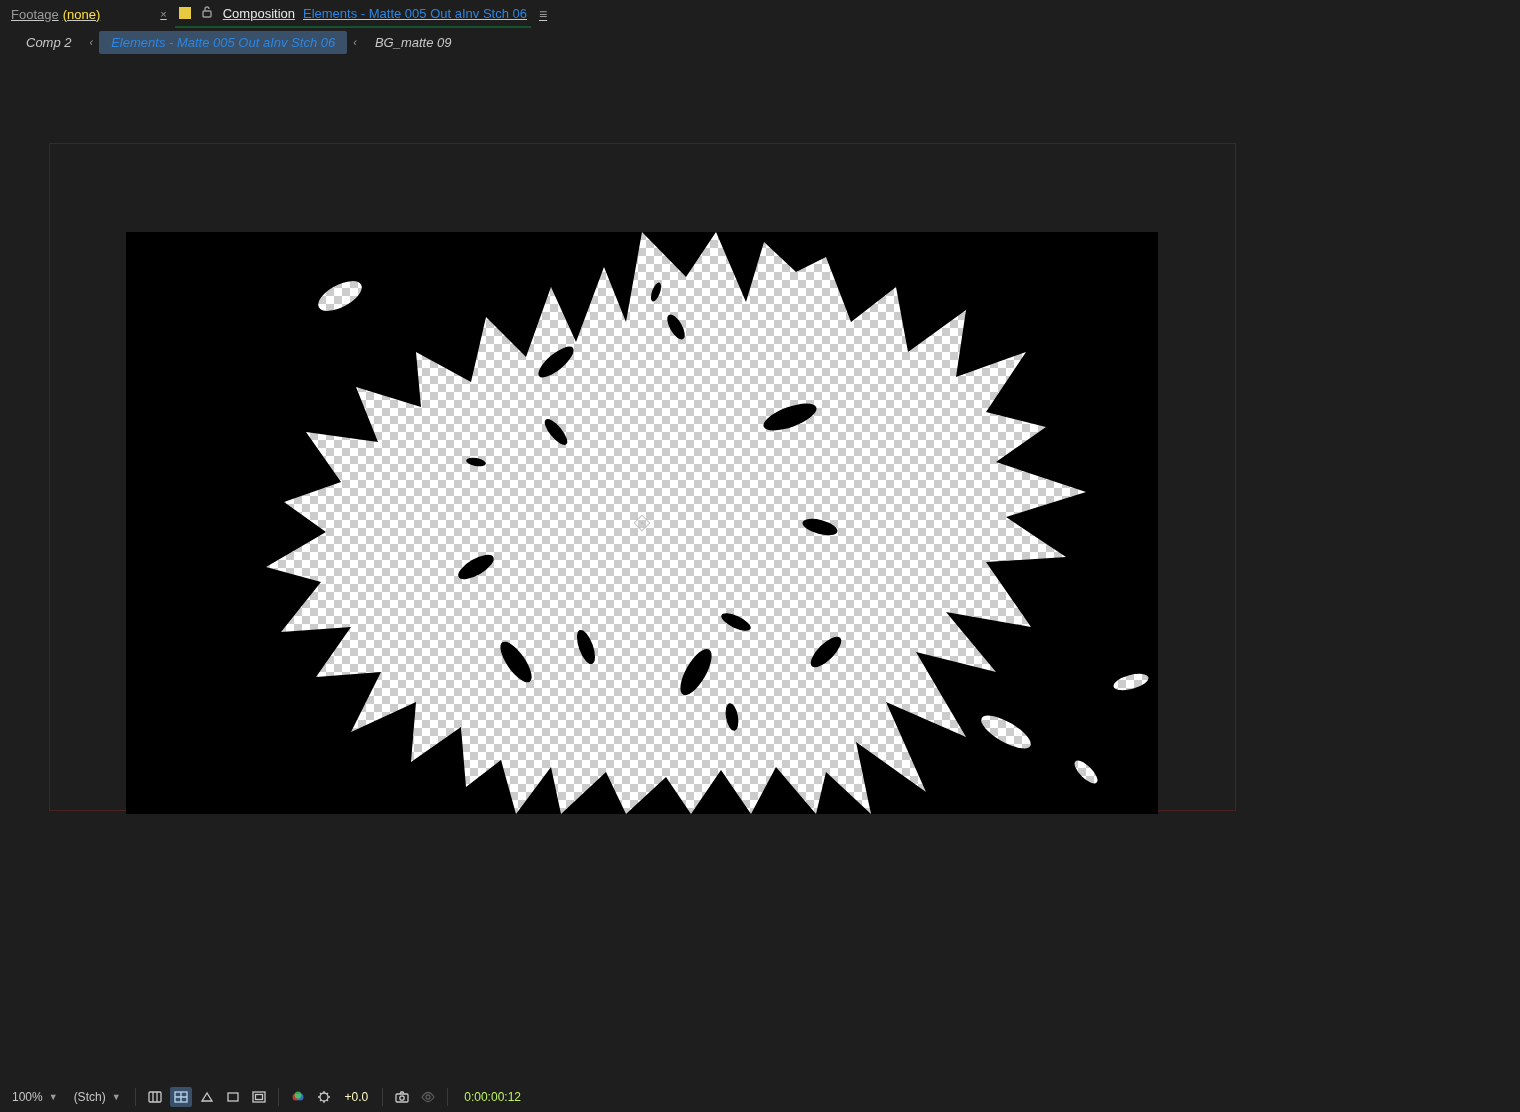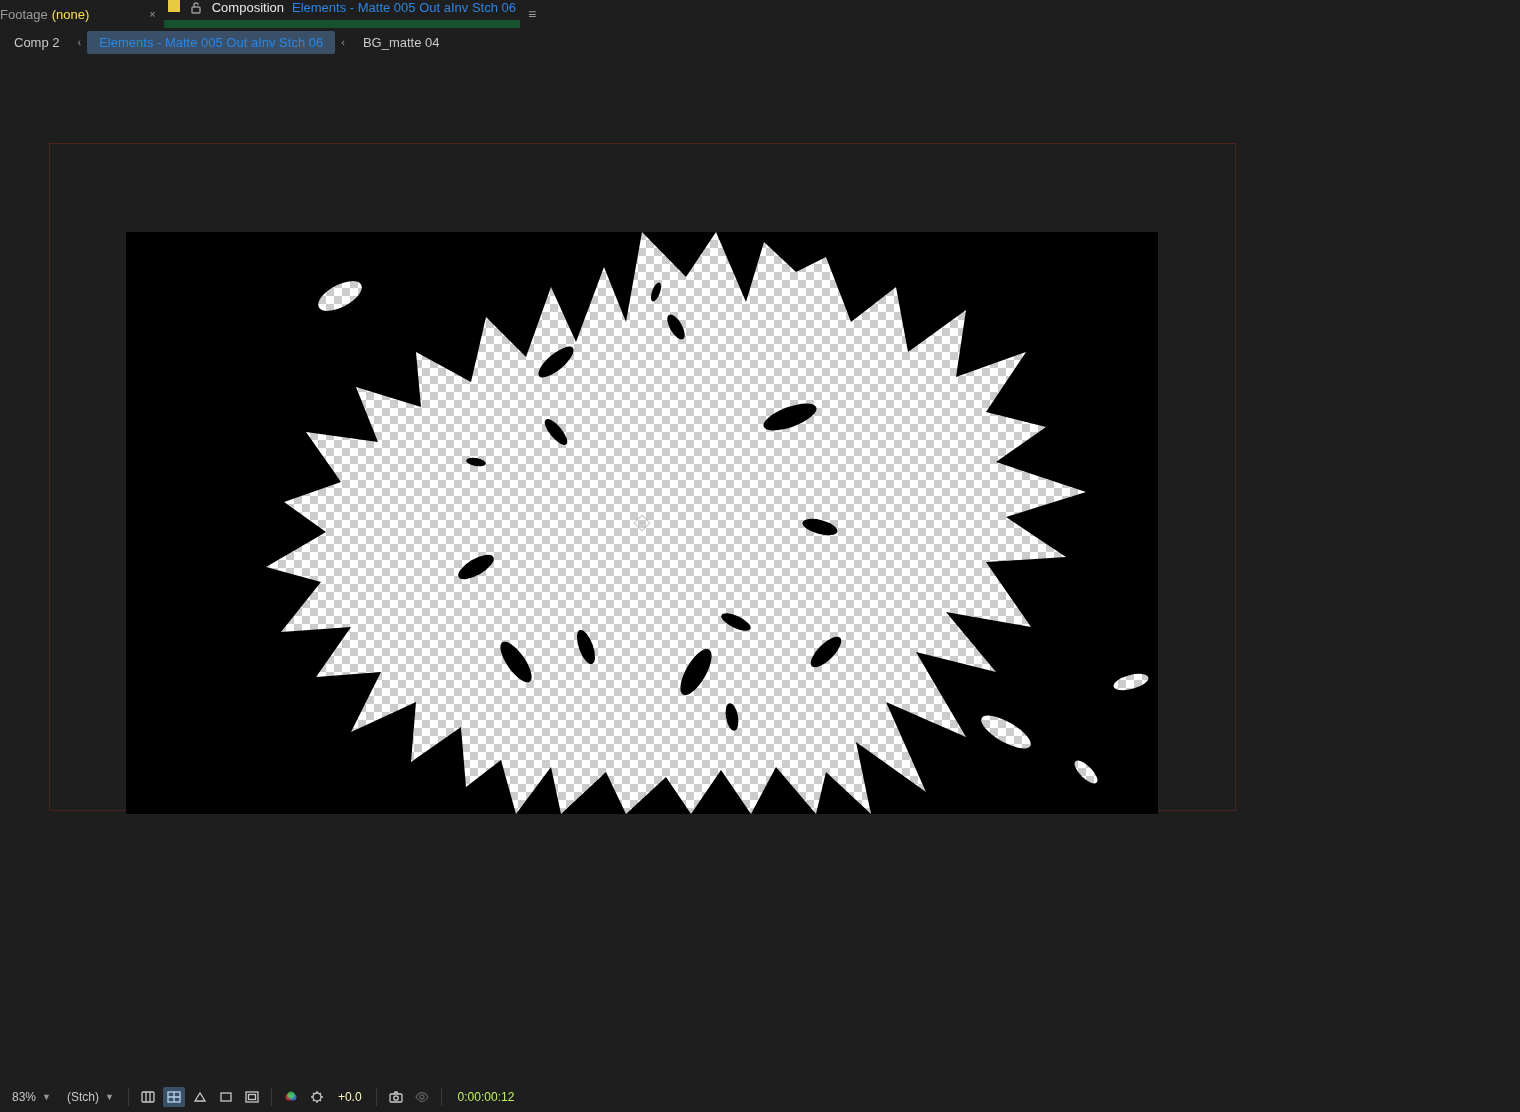--- a/index.html
+++ b/index.html
@@ -12,23 +12,24 @@
       background: #1e1e1e;
       width: 1520px;
       height: 1112px;
       overflow: hidden;
       color: #c8c8c8;
     }
     .header-row {
       height: 28px;
       display: flex;
       align-items: center;
-      padding: 0 0;
+      padding: 0 11px;
       font-size: 13px;
       background: #1e1e1e;
+      text-decoration: underline;
     }
     .footage-label {
       color: #9a9a9a;
       margin-right: 4px;
     }
     .footage-value {
       color: #fde047;
     }
     .header-gap {
       flex: 0 0 52px;
@@ -41,23 +42,24 @@
     .tab-close {
       color: #9a9a9a;
       padding: 0 8px;
       display: flex;
       align-items: center;
       cursor: pointer;
       font-size: 11px;
     }
     .tab-body {
       display: flex;
+      align-items: center;
       gap: 8px;
       padding: 0 4px;
-      border-bottom: 8px solid #14532d;
+      border-bottom: 2px solid #14532d;
     }
     .color-swatch {
       width: 12px;
       height: 12px;
       background: #e8c940;
     }
     .lock-icon {
       color: #9a9a9a;
       font-size: 12px;
     }
@@ -73,24 +75,25 @@
       padding: 0 8px;
       font-size: 14px;
       cursor: pointer;
       display: flex;
       align-items: center;
     }
     .breadcrumb-row {
       height: 28px;
       display: flex;
       align-items: center;
-      padding: 0 2px;
+      padding: 0 14px;
       font-size: 13px;
       background: #1e1e1e;
       gap: 0;
+      font-style: italic;
     }
     .breadcrumb-item {
       padding: 4px 12px;
       color: #c8c8c8;
       cursor: pointer;
       display: flex;
       align-items: center;
     }
     .breadcrumb-item.active {
       background: #3a5068;
@@ -242,21 +245,21 @@
     </div>
     <span class="panel-menu">≡</span>
   </div>
 </div>
 
 <div class="breadcrumb-row">
   <span class="breadcrumb-item">Comp 2</span>
   <span class="breadcrumb-chevron">‹</span>
   <span class="breadcrumb-item active">Elements - Matte 005 Out aInv Stch 06</span>
   <span class="breadcrumb-chevron">‹</span>
-  <span class="breadcrumb-item">BG_matte 04</span>
+  <span class="breadcrumb-item">BG_matte 09</span>
 </div>
 
 <div class="viewer-container">
   <div class="safe-zone"></div>
   <div class="canvas-frame">
     <div class="canvas-content">
       <svg width="1032" height="582" viewBox="0 0 1032 582">
         <defs>
           <pattern id="checker" width="16" height="16" patternUnits="userSpaceOnUse">
             <rect width="16" height="16" fill="#ffffff"></rect>
@@ -290,21 +293,21 @@
         <rect width="1032" height="582" fill="#000"></rect>
         <rect width="1032" height="582" fill="url(#checker)" mask="url(#splat-mask)"></rect>
       </svg>
       <div class="anchor-point"></div>
     </div>
   </div>
 </div>
 
 <div class="bottom-toolbar">
   <div class="dropdown">
-    <span>83%</span>
+    <span>100%</span>
     <span class="chevron-down">▼</span>
   </div>
   <div class="dropdown">
     <span>(Stch)</span>
     <span class="chevron-down">▼</span>
   </div>
   <div class="divider"></div>
 
   <div class="icon-btn">
     <svg class="small-icon" viewBox="0 0 16 16" fill="none" stroke="#c8c8c8" stroke-width="1.3">

